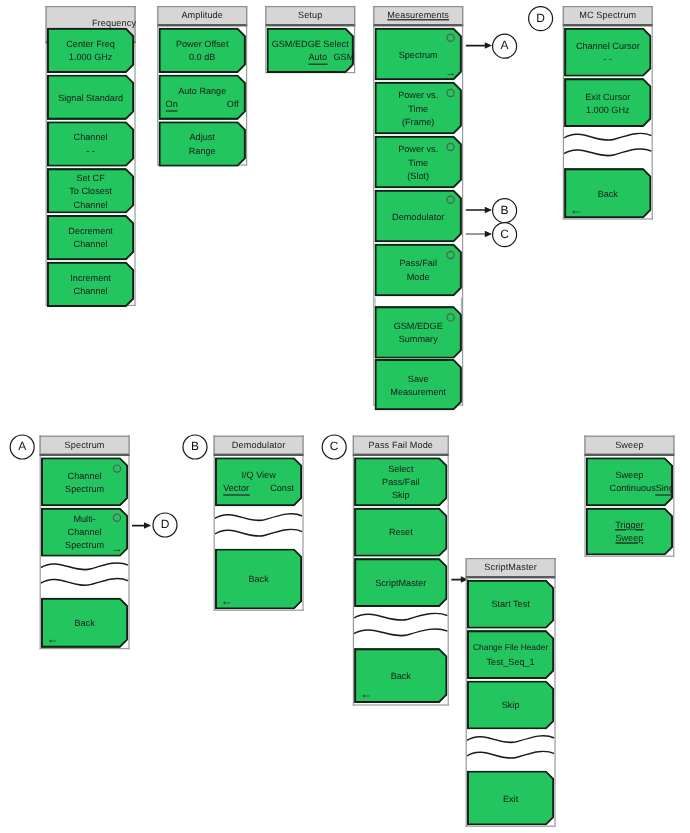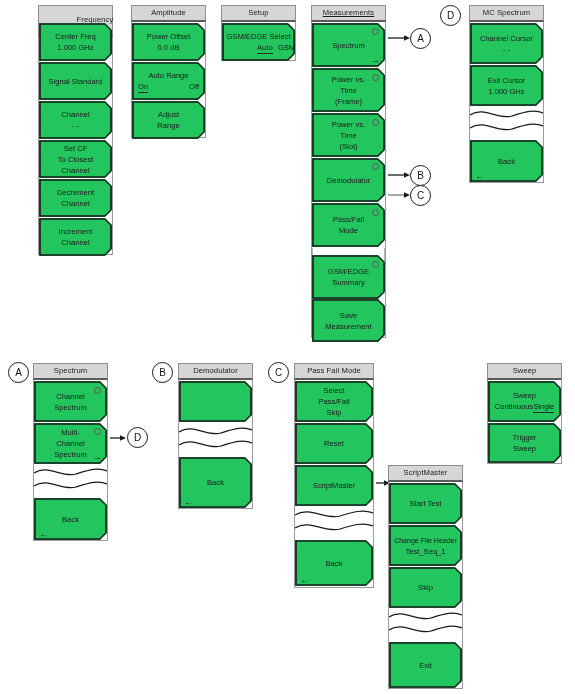--- a/index.html
+++ b/index.html
@@ -489,20 +489,28 @@
 <div class="panel" style="left:178px;top:363px;width:75px;">
   <div class="panel-frame" style="width:75px;height:146px;"></div>
   <div class="hdr" style="position:absolute;left:0;top:0;width:75px;height:17px;">Demodulator</div>
 
   <div class="key" style="position:absolute;left:1px;top:18px;width:73px;height:41px;">
     <div class="kborder">
         <svg viewBox="0 0 73 41" preserveAspectRatio="none">
           <polygon points="1,1 66,1 72,7 72,34 66,40 1,40" fill="none" stroke="#1a1a1a" stroke-width="1.6"></polygon>
         </svg>
       </div>
+    <div class="klines" style="width:100%;">
+      <span class="line">I/Q View</span>
+      <span class="gap"></span>
+      <span class="opts" style="padding:0 7px;">
+        <span class="under">Vector</span>
+        <span>Const</span>
+      </span>
+    </div>
   </div>
 
   <div class="brk" style="left:1px;top:61px;">
     <svg width="73" height="28" viewBox="0 0 73 28">
         <path d="M0,8 C14,-1 28,13 42,9 C55,5 64,2 73,6" fill="none" stroke="#1a1a1a" stroke-width="1.2"></path>
         <path d="M0,21 C14,12 28,26 42,22 C55,18 64,15 73,19" fill="none" stroke="#1a1a1a" stroke-width="1.2"></path>
       </svg>
   </div>
 
   <div class="key" style="position:absolute;left:1px;top:94px;width:73px;height:51px;">
@@ -650,28 +658,28 @@
 
   <div class="key" style="position:absolute;left:1px;top:18px;width:73px;height:41px;">
     <div class="kborder">
         <svg viewBox="0 0 73 41" preserveAspectRatio="none">
           <polygon points="1,1 66,1 72,7 72,34 66,40 1,40" fill="none" stroke="#1a1a1a" stroke-width="1.6"></polygon>
         </svg>
       </div>
     <div class="klines" style="width:100%;">
       <span class="line">Sweep</span>
       <span class="gap"></span>
-      <span class="opts" style="padding:0 5px;justify-content:center;">
+      <span class="opts" style="padding:0 20px;">
         <span>Continuous</span>
         <span class="under">Single</span>
       </span>
     </div>
   </div>
 
-  <div class="key" style="position:absolute;left:1px;top:60px;width:73px;height:40px;">
+  <div class="key" style="position:absolute;left:1px;top:60px;width:73px;height:40px;text-decoration:underline;">
     <div class="kborder">
         <svg viewBox="0 0 73 40" preserveAspectRatio="none">
           <polygon points="1,1 66,1 72,7 72,33 66,39 1,39" fill="none" stroke="#1a1a1a" stroke-width="1.6"></polygon>
         </svg>
       </div>
     <div class="klines">
       <span class="line">Trigger</span>
       <span class="gap"></span>
       <span class="line">Sweep</span>
     </div>

